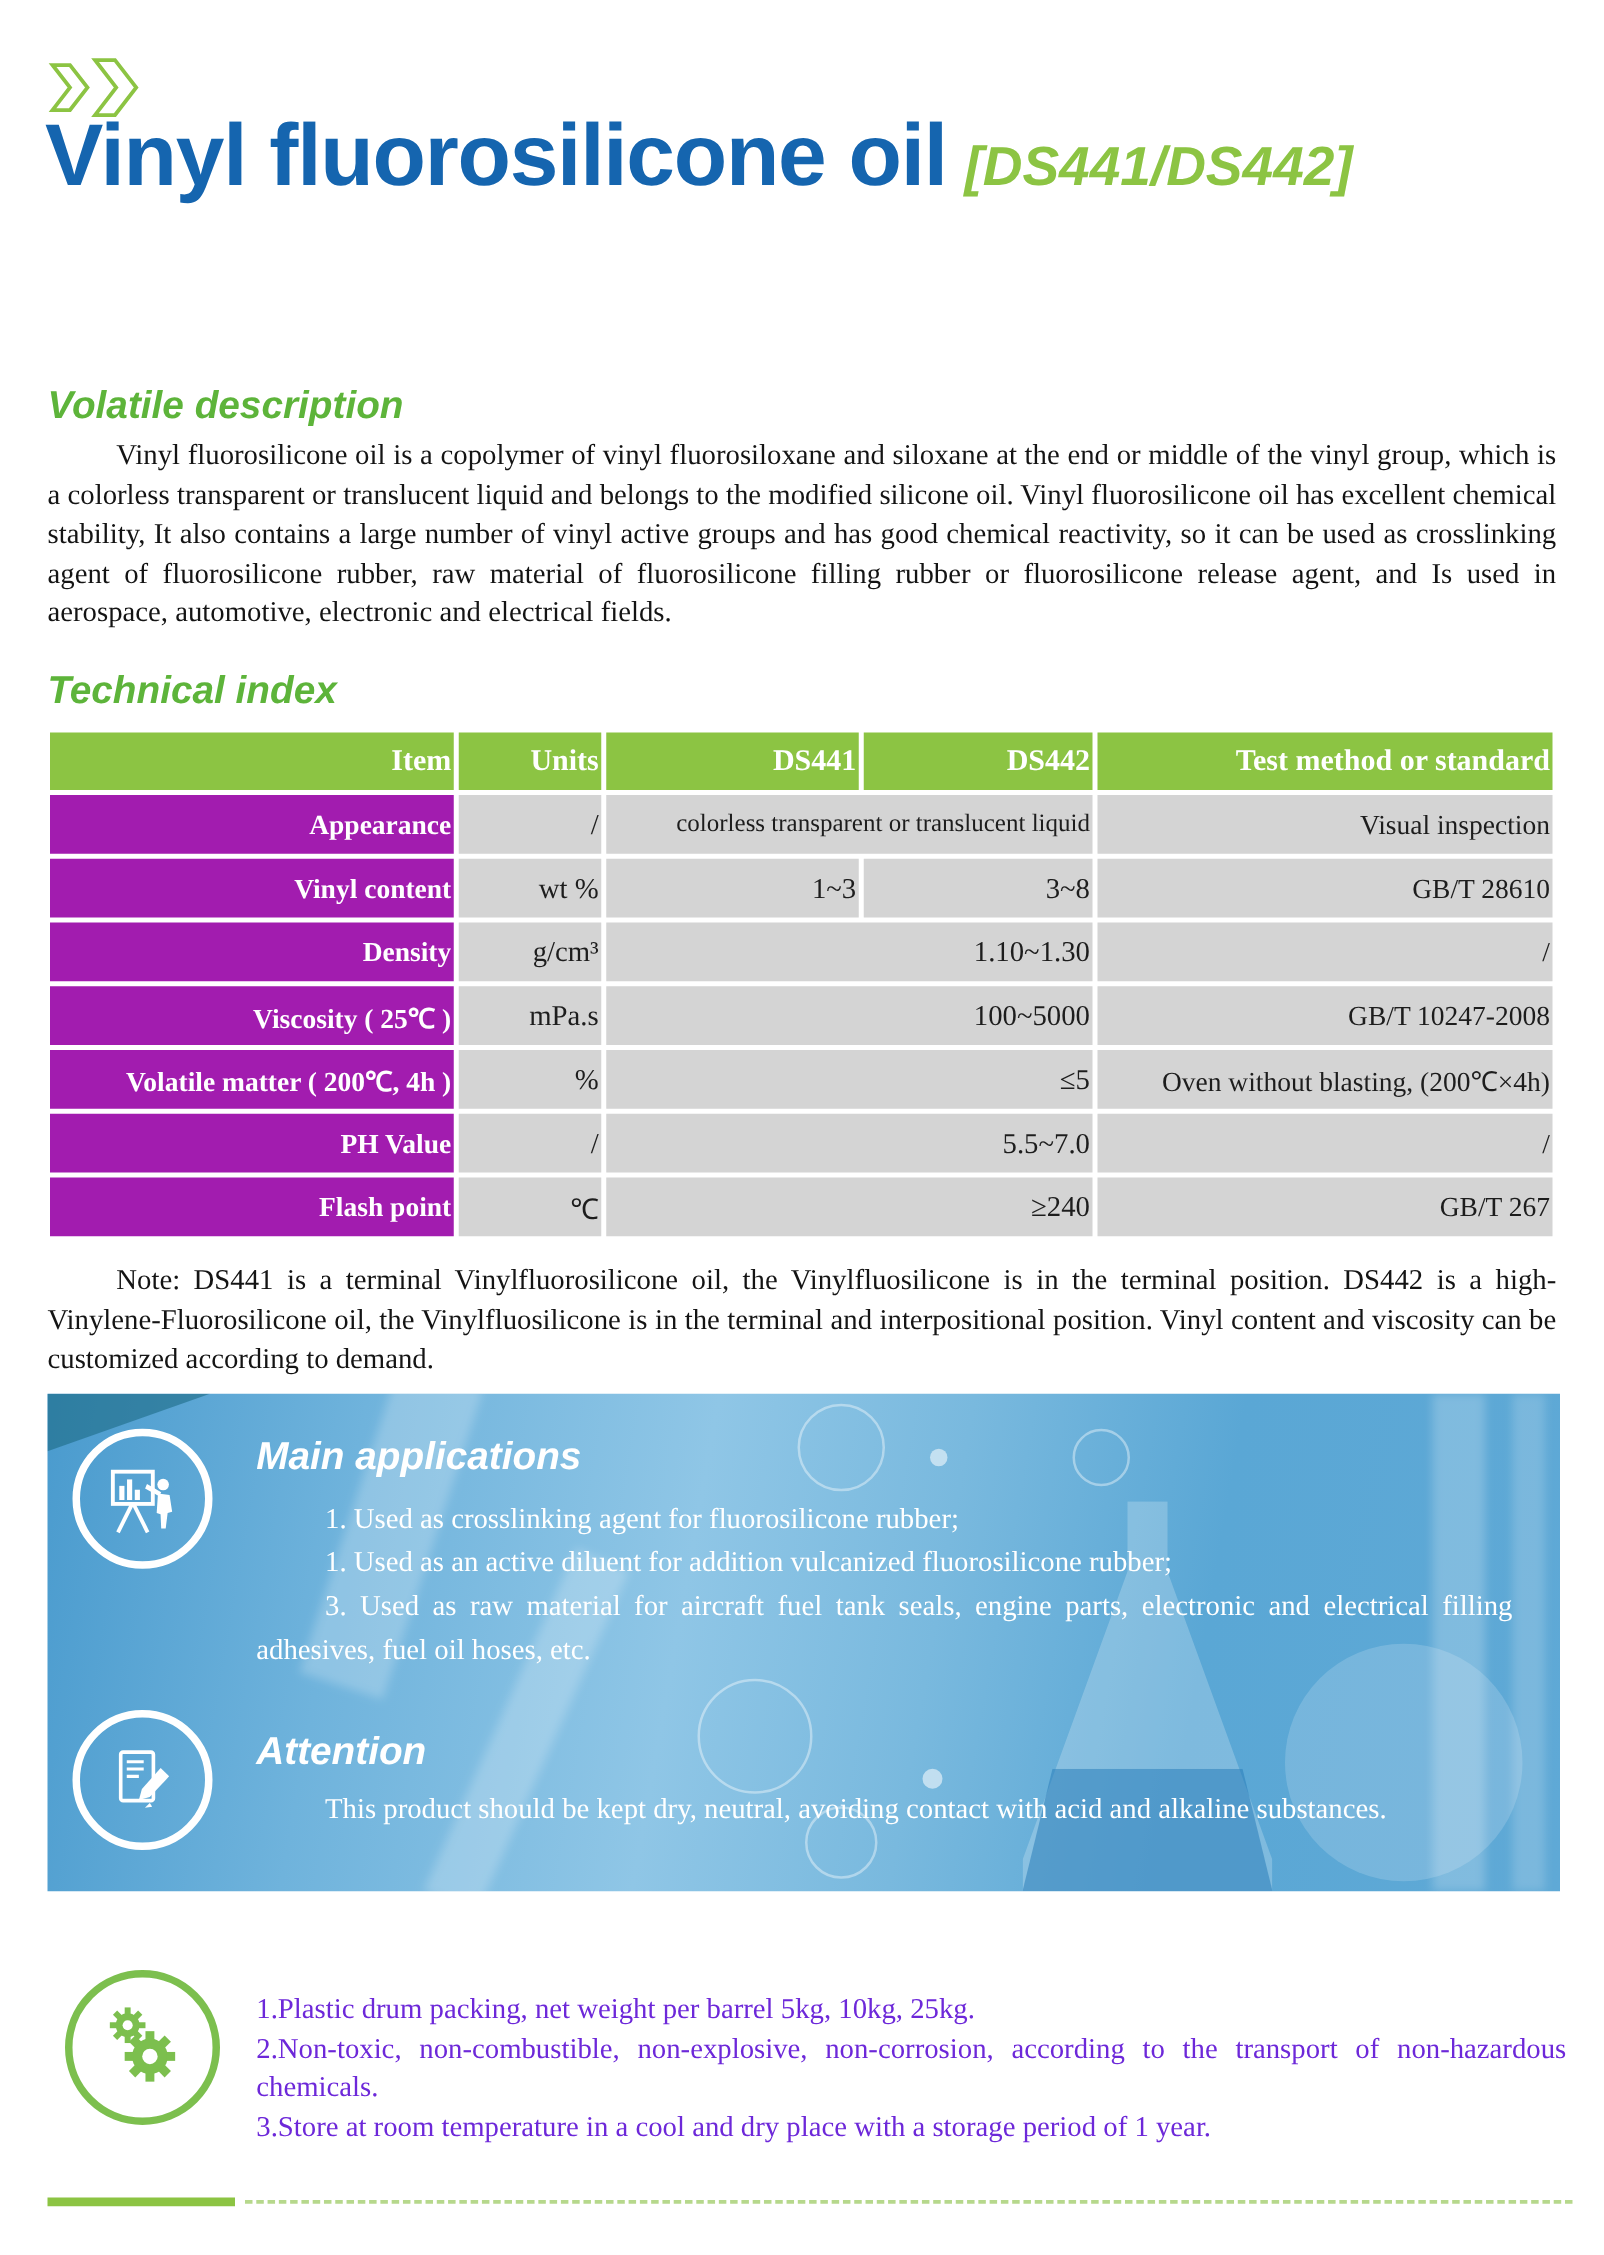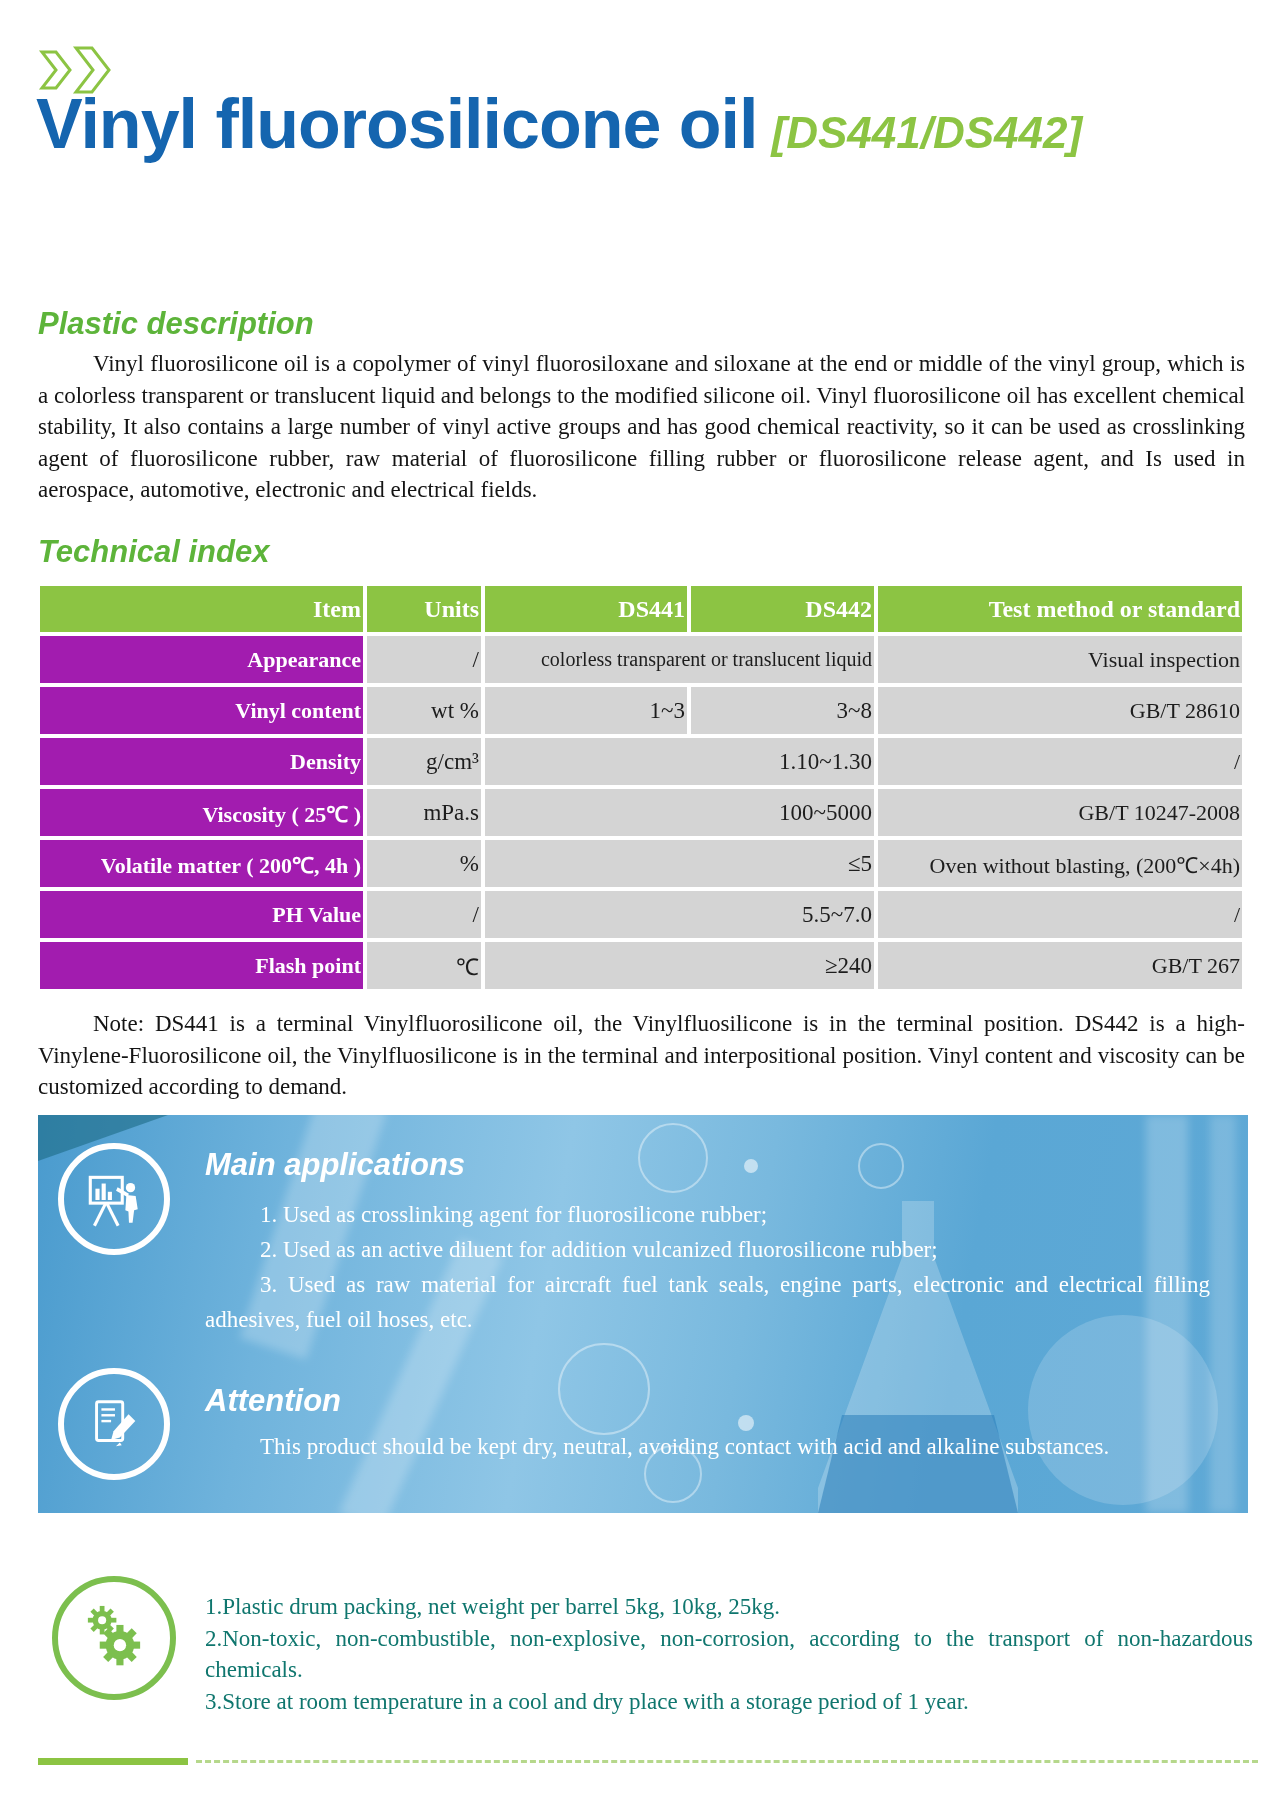--- a/index.html
+++ b/index.html
@@ -51,40 +51,40 @@
     font-size:31px; color:#ffffff; }
   .banner-text { position:absolute; left:167px; right:38px; z-index:3;
     color:#ffffff; font-size:23px; line-height:35px; text-align:justify; }
   .banner-text p { text-indent:55px; margin:0; }
 
   
   .pkg-circle { position:absolute; left:52px; top:1576px; width:124px; height:124px;
     border:6px solid #7cbf4e; border-radius:50%; display:flex;
     align-items:center; justify-content:center; }
   .pkg-items { position:absolute; left:205px; top:1591px; width:1048px;
-    font-size:23px; line-height:31.5px; text-align:justify; color:#0f766e; }
+    font-size:23px; line-height:31.5px; text-align:justify; color:#6d28d9; }
   .pkg-items p { margin:0; }
 
   
   .line-solid { position:absolute; left:38px; top:1758px; width:150px; height:7px; background:#8cc443; }
   .line-dashed { position:absolute; left:196px; top:1760px; width:1062px;
     border-top:3px dashed #b6d88c; }
 </style>
 </head>
 <body>
 
 <div class="page">
 
   <svg class="chevrons" width="84" height="58" viewBox="0 0 84 58">
     <path d="M4 8 h14 l14 18 -14 18 H4 l14 -18 z" fill="none" stroke="#8cc443" stroke-width="3"></path>
     <path d="M38 4 h16 l17 22 -17 22 H38 l17 -22 z" fill="none" stroke="#8cc443" stroke-width="3"></path>
   </svg>
   <h1 class="main-title"><span>Vinyl fluorosilicone oil</span><span class="bracket">[DS441/DS442]</span></h1>
 
-  <h2 class="green-h" style="left:38px; top:306px;">Plastic description</h2>
+  <h2 class="green-h" style="left:38px; top:306px;">Volatile description</h2>
   <p class="para indent" style="top:348px;">Vinyl fluorosilicone oil is a copolymer of vinyl fluorosiloxane and siloxane at the end or middle of the vinyl group, which is a colorless transparent or translucent liquid and belongs to the modified silicone oil. Vinyl fluorosilicone oil has excellent chemical stability, It also contains a large number of vinyl active groups and has good chemical reactivity, so it can be used as crosslinking agent of fluorosilicone rubber, raw material of fluorosilicone filling rubber or fluorosilicone release agent, and Is used in aerospace, automotive, electronic and electrical fields.</p>
 
   <h2 class="green-h" style="left:38px; top:534px;">Technical index</h2>
 
   <table class="tech-table">
     <colgroup>
       <col style="width:323px">
         <col style="width:114px">
         <col style="width:202px">
       <col style="width:183px">
@@ -172,21 +172,21 @@
         <path d="M24 36 L13 58" stroke="#ffffff" stroke-width="3" fill="none"></path>
         <path d="M25 36 L36 58" stroke="#ffffff" stroke-width="3" fill="none"></path>
         <circle cx="48" cy="21" r="4.5" fill="#ffffff"></circle>
         <path d="M44 28 l9 1 2 13 -3.5 1 -1.5 12 -3.5 0 -0.5 -11 -3 -1 z" fill="#ffffff"></path>
         <path d="M45 30 l-11 -6 1.5 -3.5 11 6.5 z" fill="#ffffff"></path>
       </svg>
     </div>
     <h2 class="banner-h" style="top:32px;">Main applications</h2>
     <div class="banner-text" style="top:82px;">
       <p>1. Used as crosslinking agent for fluorosilicone rubber;</p>
-      <p>2. Used as an active diluent for addition vulcanized fluorosilicone rubber;</p>
+      <p>1. Used as an active diluent for addition vulcanized fluorosilicone rubber;</p>
       <p>3. Used as raw material for aircraft fuel tank seals, engine parts, electronic and electrical filling adhesives, fuel oil hoses, etc.</p>
     </div>
 
     <div class="banner-circle" style="top:253px;">
       <svg width="62" height="62" viewBox="0 0 64 64">
         <rect x="14" y="9" width="27" height="40" rx="2" fill="none" stroke="#ffffff" stroke-width="3"></rect>
         <line x1="19" y1="17" x2="33" y2="17" stroke="#ffffff" stroke-width="2.5"></line>
         <line x1="19" y1="23" x2="33" y2="23" stroke="#ffffff" stroke-width="2.5"></line>
         <line x1="19" y1="29" x2="29" y2="29" stroke="#ffffff" stroke-width="2.5"></line>
         <path d="M47 22 l7 7 -16 17 -9 2.5 2.5 -9 z" fill="#ffffff"></path>

